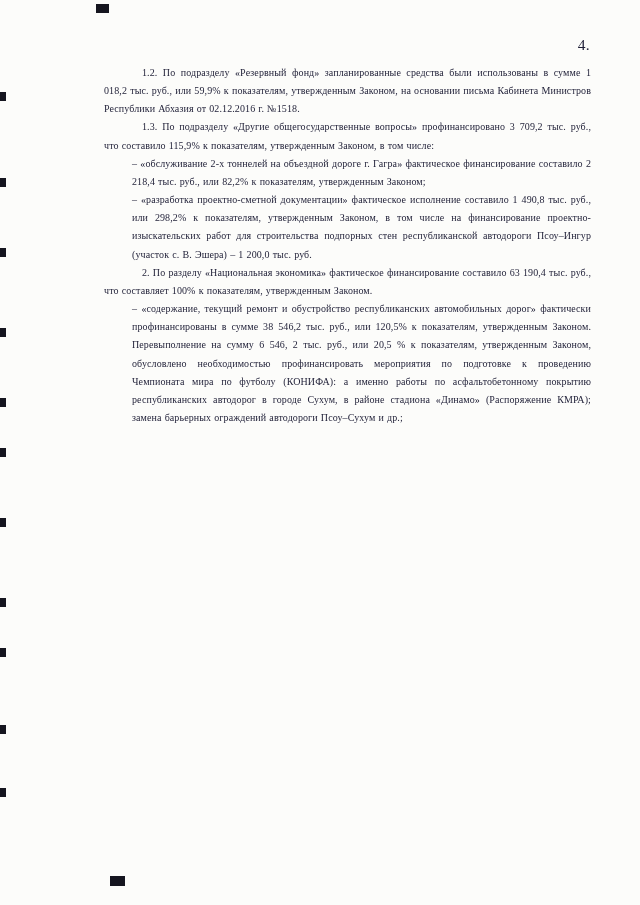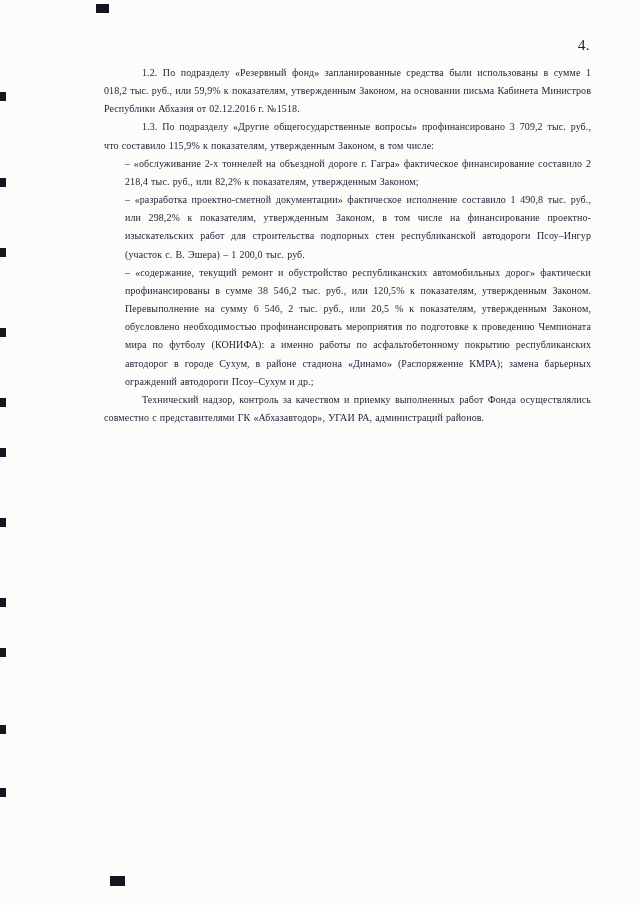--- a/index.html
+++ b/index.html
@@ -40,21 +40,21 @@
     text-align: justify;
     letter-spacing: 0.1px;
     word-spacing: 0.5px;
   }
 
   .content p.para {
     text-indent: 38px;
   }
 
   .content p.bullet {
-    margin-left: 21px;
+    margin-left: 28px;
     text-indent: 0;
   }
 
   
   .mark {
     position: absolute;
     background: #15151f;
   }
   .m-top    { left: 96px;  top: 4px;   width: 13px; height: 9px; }
   .m-bottom { left: 110px; top: 876px; width: 15px; height: 10px; }
@@ -76,22 +76,22 @@
 
 <div class="page">
 
   <div class="page-number">4.</div>
 
   <div class="content">
     <p class="para">1.2. По подразделу «Резервный фонд» запланированные средства были использованы в сумме 1 018,2 тыс. руб., или 59,9% к показателям, утвержденным Законом, на основании письма Кабинета Министров Республики Абхазия от 02.12.2016 г. №1518.</p>
     <p class="para">1.3. По подразделу «Другие общегосударственные вопросы» профинансировано 3 709,2 тыс. руб., что составило 115,9% к показателям, утвержденным Законом, в том числе:</p>
     <p class="bullet">– «обслуживание 2-х тоннелей на объездной дороге г. Гагра» фактическое финансирование составило 2 218,4 тыс. руб., или 82,2% к показателям, утвержденным Законом;</p>
     <p class="bullet">– «разработка проектно-сметной документации» фактическое исполнение составило 1 490,8 тыс. руб., или 298,2% к показателям, утвержденным Законом, в том числе на финансирование проектно-изыскательских работ для строительства подпорных стен республиканской автодороги Псоу–Ингур (участок с. В. Эшера) – 1 200,0 тыс. руб.</p>
+    <p class="para">2. По разделу «Национальная экономика» фактическое финансирование составило 63 190,4 тыс. руб., что составляет 100% к показателям, утвержденным Законом.</p>
     <p class="bullet">– «содержание, текущий ремонт и обустройство республиканских автомобильных дорог» фактически профинансированы в сумме 38 546,2 тыс. руб., или 120,5% к показателям, утвержденным Законом. Перевыполнение на сумму 6 546, 2 тыс. руб., или 20,5 % к показателям, утвержденным Законом, обусловлено необходимостью профинансировать мероприятия по подготовке к проведению Чемпионата мира по футболу (КОНИФА): а именно работы по асфальтобетонному покрытию республиканских автодорог в городе Сухум, в районе стадиона «Динамо» (Распоряжение КМРА); замена барьерных ограждений автодороги Псоу–Сухум и др.;</p>
-    <p class="para">Технический надзор, контроль за качеством и приемку выполненных работ Фонда осуществлялись совместно с представителями ГК «Абхазавтодор», УГАИ РА, администраций районов.</p>
   </div>
 
   <div class="mark m-top"></div>
   <div class="mark edge e1"></div>
   <div class="mark edge e2"></div>
   <div class="mark edge e3"></div>
   <div class="mark edge e4"></div>
   <div class="mark edge e5"></div>
   <div class="mark edge e6"></div>
   <div class="mark edge e7"></div>

